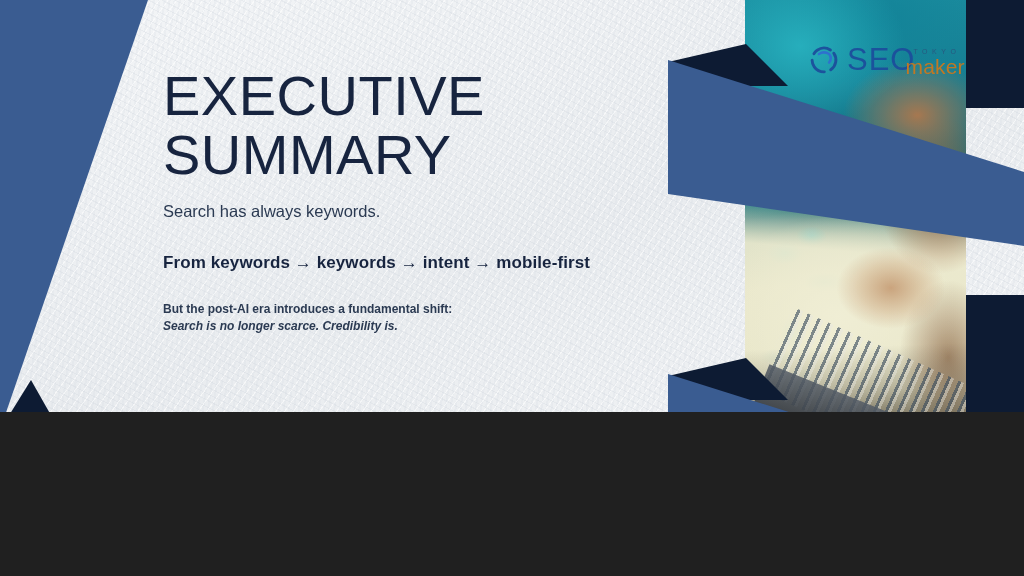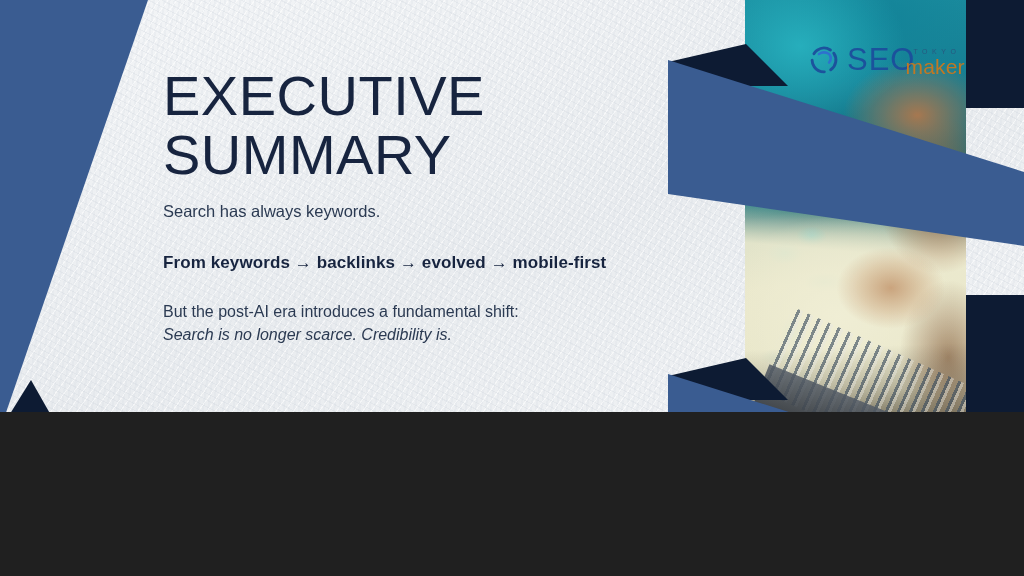--- a/index.html
+++ b/index.html
@@ -221,24 +221,25 @@
   }
   .line-2 {
     font-size: 17px;
     font-weight: bold;
     line-height: 1.4;
     margin: 0 0 26px 0;
     color: #17243F;
     letter-spacing: .1px;
   }
   .line-3 {
-    font-size: 16px;
+    font-size: 12px;
     line-height: 1.42;
     margin: 0;
     color: #2b3a52;
+    font-weight: bold;
   }
   .line-3-em {
     display: block;
     font-style: italic;
     color: #2b3a52;
   }
 </style>
 </head>
 <body>
 
@@ -274,20 +275,20 @@
   <div class="ribbon ribbon-1-band"></div>
   <div class="ribbon ribbon-2-fold"></div>
   <div class="ribbon ribbon-2-band"></div>
   <div class="ribbon ribbon-3-tail"></div>
 
   <h1 class="title">EXECUTIVE
 SUMMARY</h1>
 
   <div class="body-block">
     <p class="line-1">Search has always keywords.</p>
-    <p class="line-2">From keywords → backlinks → evolved → mobile-first</p>
+    <p class="line-2">From keywords → keywords → intent → mobile-first</p>
     <p class="line-3">
       <span>But the post-AI era introduces a fundamental shift:</span>
       <span class="line-3-em">Search is no longer scarce. Credibility is.</span>
     </p>
   </div>
 
 </div>
 
 </body></html>

